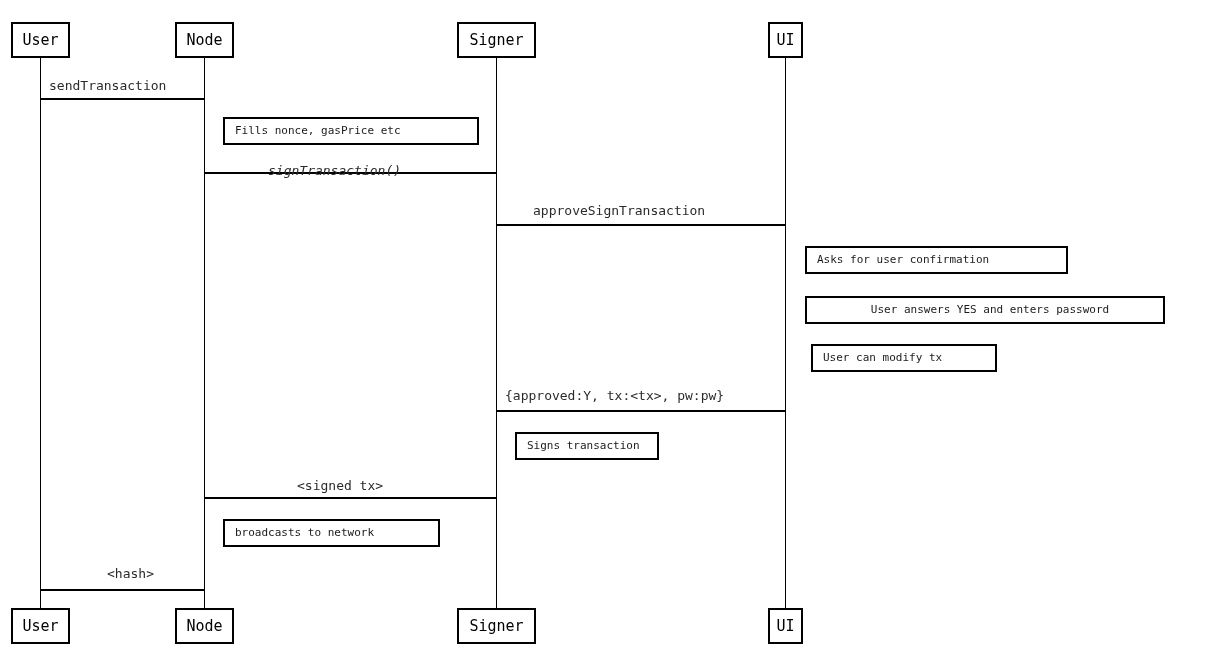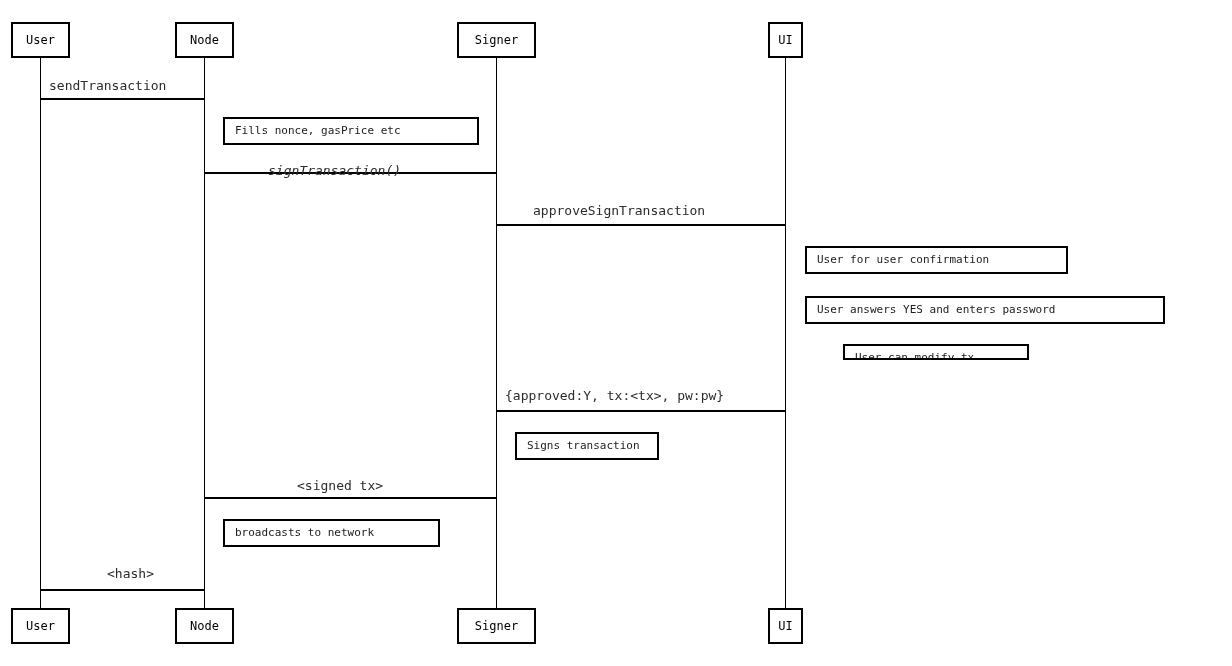--- a/index.html
+++ b/index.html
@@ -27,21 +27,21 @@
   }
   .participant-box {
     position: absolute;
     box-sizing: border-box;
     border: 2px solid #000000;
     background: #ffffff;
     display: flex;
     align-items: center;
     justify-content: center;
     font-family: "DejaVu Sans Mono", "Liberation Mono", monospace;
-    font-size: 12px;
+    font-size: 15px;
     color: #000000;
     letter-spacing: 0px;
     white-space: nowrap;
   }
   .msg-line {
     position: absolute;
     height: 2px;
     background: #000000;
   }
   .msg-label {
@@ -85,23 +85,23 @@
       <div class="msg-label" style="left: 533px; top: 202px;">approveSignTransaction</div>
       <div class="msg-line" style="left: 496px; top: 410px; width: 289px;"></div>
       <div class="msg-label" style="left: 505px; top: 387px;">{approved:Y, tx:&lt;tx&gt;, pw:pw}</div>
       <div class="msg-line" style="left: 204px; top: 497px; width: 292px;"></div>
       <div class="msg-label" style="left: 297px; top: 477px;">&lt;signed tx&gt;</div>
       <div class="msg-line" style="left: 40px; top: 589px; width: 164px;"></div>
       <div class="msg-label" style="left: 91px; top: 565px; margin-left: 16px;">&lt;hash&gt;</div>
     </div>
   <div id="notes-layer">
       <div class="note-box" style="left: 223px; top: 117px; width: 256px; height: 28px;">Fills nonce, gasPrice etc</div>
-      <div class="note-box" style="left: 805px; top: 246px; width: 263px; height: 28px;">User for user confirmation</div>
-      <div class="note-box" style="left: 805px; top: 296px; width: 360px; height: 28px;">User answers YES and enters password</div>
-      <div class="note-box" style="left: 843px; top: 344px; width: 186px; height: 16px;">User can modify tx</div>
+      <div class="note-box" style="left: 805px; top: 246px; width: 263px; height: 28px;">Asks for user confirmation</div>
+      <div class="note-box" style="left: 805px; top: 296px; width: 360px; height: 28px; text-align: center;">User answers YES and enters password</div>
+      <div class="note-box" style="left: 811px; top: 344px; width: 186px; height: 28px;">User can modify tx</div>
       <div class="note-box" style="left: 515px; top: 432px; width: 144px; height: 28px;">Signs transaction</div>
       <div class="note-box" style="left: 223px; top: 519px; width: 217px; height: 28px;">broadcasts to network</div>
     </div>
   <div id="participants-layer">
       <div class="participant-box" style="left: 11px; top: 22px; width: 59px; height: 36px;">User</div>
       <div class="participant-box" style="left: 11px; top: 608px; width: 59px; height: 36px;">User</div>
       <div class="participant-box" style="left: 175px; top: 22px; width: 59px; height: 36px;">Node</div>
       <div class="participant-box" style="left: 175px; top: 608px; width: 59px; height: 36px;">Node</div>
       <div class="participant-box" style="left: 457px; top: 22px; width: 79px; height: 36px;">Signer</div>
       <div class="participant-box" style="left: 457px; top: 608px; width: 79px; height: 36px;">Signer</div>

